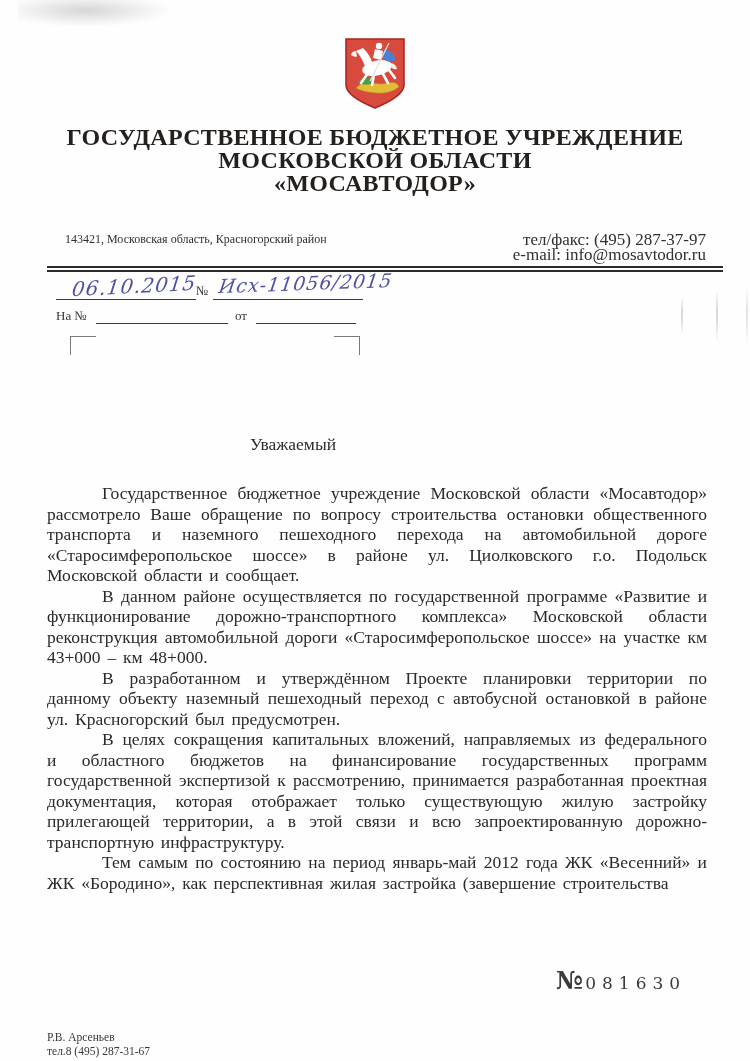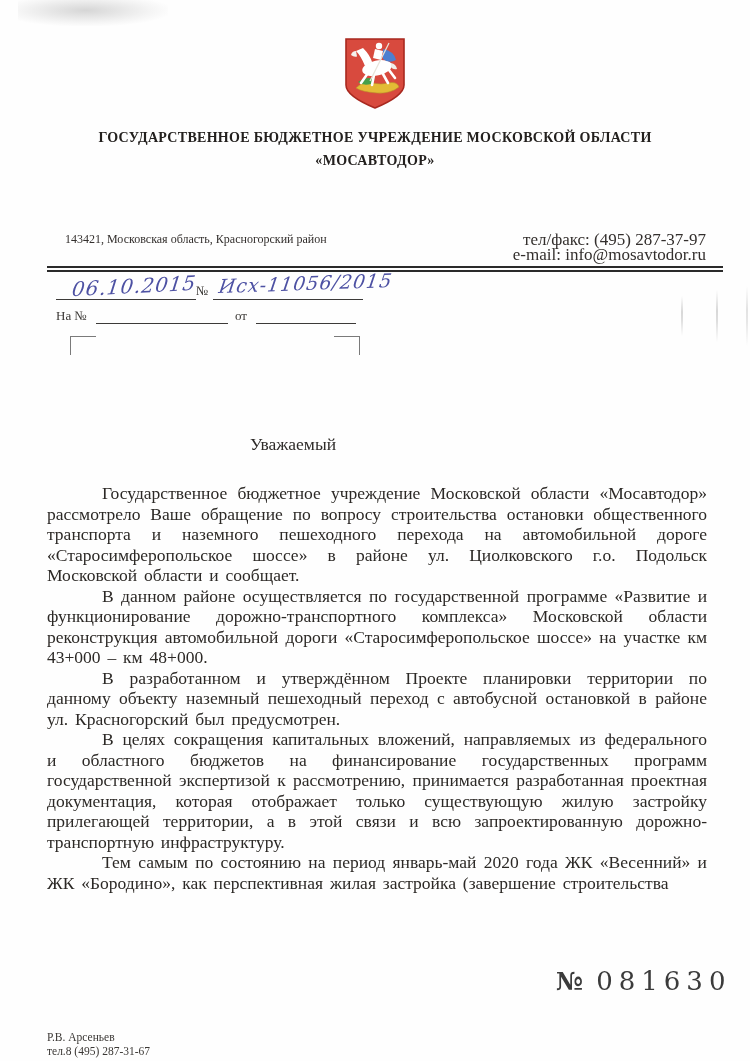--- a/index.html
+++ b/index.html
@@ -17,21 +17,21 @@
   }
   .edge-line { position:absolute; width:2px; background:linear-gradient(to bottom, transparent, #b9b9b9 40%, #c4c4c4 60%, transparent); opacity:.55; }
   .edge-line.a { left:681px; top:296px; height:40px; }
   .edge-line.b { left:716px; top:290px; height:52px; }
   .edge-line.c { left:746px; top:286px; height:60px; opacity:.4; }
 
   .emblem { position:absolute; left:343px; top:37px; width:64px; height:73px; }
 
   .org-title {
     position:absolute; left:25px; top:126px; width:700px;
-    text-align:center; font-weight:bold; font-size:14px; line-height:23px;
+    text-align:center; font-weight:bold; font-size:24px; line-height:23px;
     letter-spacing:.3px; color:#23201e;
   }
 
   .contact-left {
     position:absolute; left:65px; top:232px; width:400px;
     font-size:12px; line-height:15px; color:#332f2d;
   }
   .contact-right {
     position:absolute; right:44px; top:232px; width:260px;
     font-size:17px; line-height:15px; text-align:right; color:#332f2d;
@@ -71,21 +71,21 @@
     font-size:17.5px; line-height:20.5px; text-align:justify;
     word-spacing:2.5px; color:#2c2926;
   }
   .body-text p { text-indent:55px; margin:0; }
 
   .stamp {
     position:absolute; left:556px; top:966px; white-space:nowrap;
     font-family:"DejaVu Serif",serif; color:#3b3b3b;
   }
   .stamp .sign { font-size:25px; font-weight:bold; letter-spacing:2px; }
-  .stamp .num  { font-size:26px; letter-spacing:6px; margin-left:11px; }
+  .stamp .num  { font-size:17px; letter-spacing:6px; margin-left:0; }
 
   .footer { position:absolute; left:47px; top:986px; font-size:11.5px; line-height:14px; color:#3a3734;margin-top:44px; }
 </style>
 </head>
 <body>
 
 <div class="page">
 
   <div class="smudge"></div>
   <div class="edge-line a"></div>
@@ -146,21 +146,21 @@
   <div class="bracket left"></div>
   <div class="bracket right"></div>
 
   <div class="salutation">Уважаемый</div>
 
   <div class="body-text">
     <p>Государственное бюджетное учреждение Московской области «Мосавтодор» рассмотрело Ваше обращение по вопросу строительства остановки общественного транспорта и наземного пешеходного перехода на автомобильной дороге «Старосимферопольское шоссе» в районе ул. Циолковского г.о. Подольск Московской области и сообщает.</p>
     <p>В данном районе осуществляется по государственной программе «Развитие и функционирование дорожно-транспортного комплекса» Московской области реконструкция автомобильной дороги «Старосимферопольское шоссе» на участке км 43+000 – км 48+000.</p>
     <p>В разработанном и утверждённом Проекте планировки территории по данному объекту наземный пешеходный переход с автобусной остановкой в районе ул. Красногорский был предусмотрен.</p>
     <p>В целях сокращения капитальных вложений, направляемых из федерального и областного бюджетов на финансирование государственных программ государственной экспертизой к рассмотрению, принимается разработанная проектная документация, которая отображает только существующую жилую застройку прилегающей территории, а в этой связи и всю запроектированную дорожно-транспортную инфраструктуру.</p>
-    <p>Тем самым по состоянию на период январь-май 2020 года ЖК «Весенний» и ЖК «Бородино», как перспективная жилая застройка (завершение строительства</p>
+    <p>Тем самым по состоянию на период январь-май 2012 года ЖК «Весенний» и ЖК «Бородино», как перспективная жилая застройка (завершение строительства</p>
   </div>
 
   <div class="stamp">
     <span class="sign">№</span><span class="num">081630</span>
   </div>
 
   <div class="footer">
     <div>Р.В. Арсеньев</div>
     <div>тел.8 (495) 287-31-67</div>
   </div>

